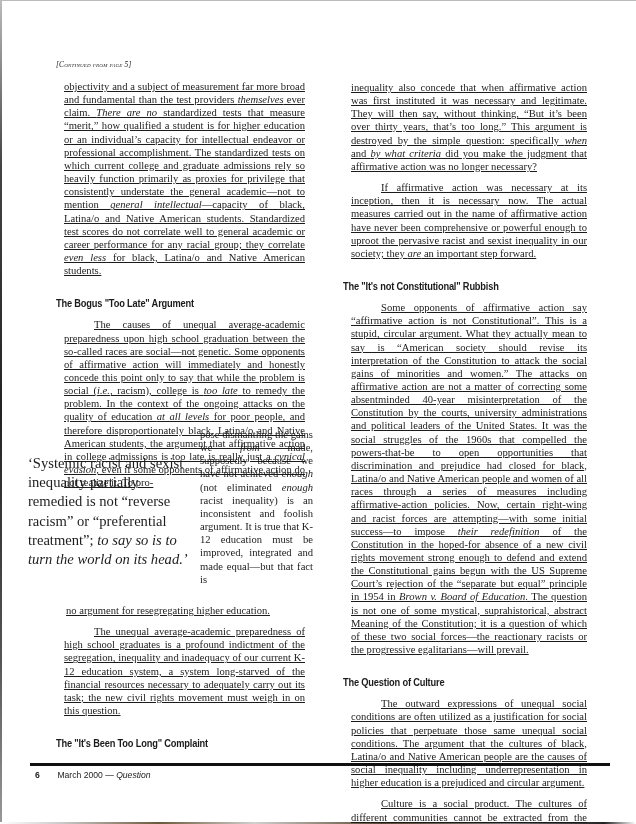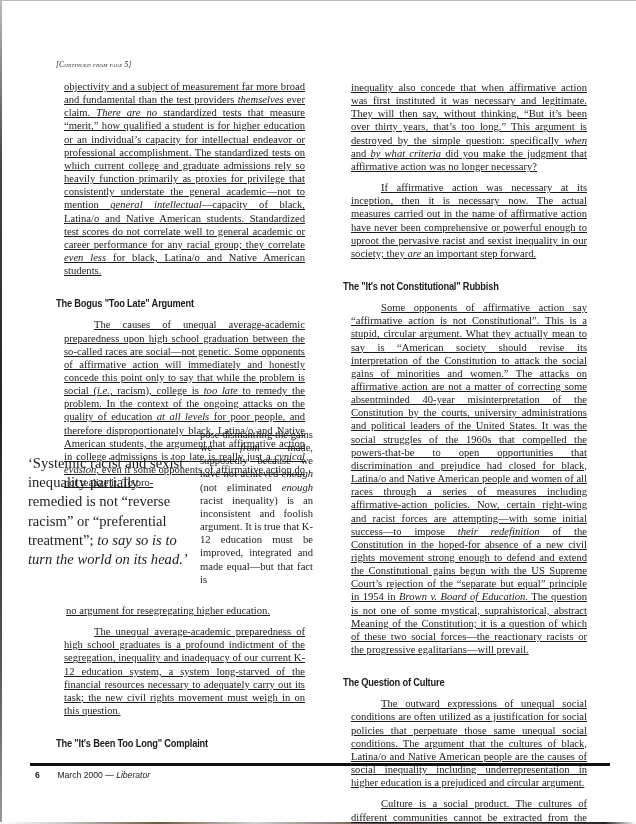--- a/index.html
+++ b/index.html
@@ -61,14 +61,14 @@
   <div style="height:12px;"></div>
   <div class="section-head">The Question of Culture</div>
   <p class="indent">The outward expressions of unequal social conditions are often utilized as a justification for social policies that perpetuate those same unequal social conditions. The argument that the cultures of black, Latina/o and Native American people are the causes of social inequality including underrepresentation in higher education is a prejudiced and circular argument.</p>
   <p class="indent">Culture is a social product. The cultures of different communities cannot be extracted from the material condition of the society nor from the rest of culture; the</p>
 </div>
 
 <div class="footer-rule"></div>
 <div class="footer">
   <span class="page-num">6</span>
   <span>March 2000 —</span>
-  <i>Liberator</i>
+  <i>Question</i>
 </div>
 
 </body></html>

